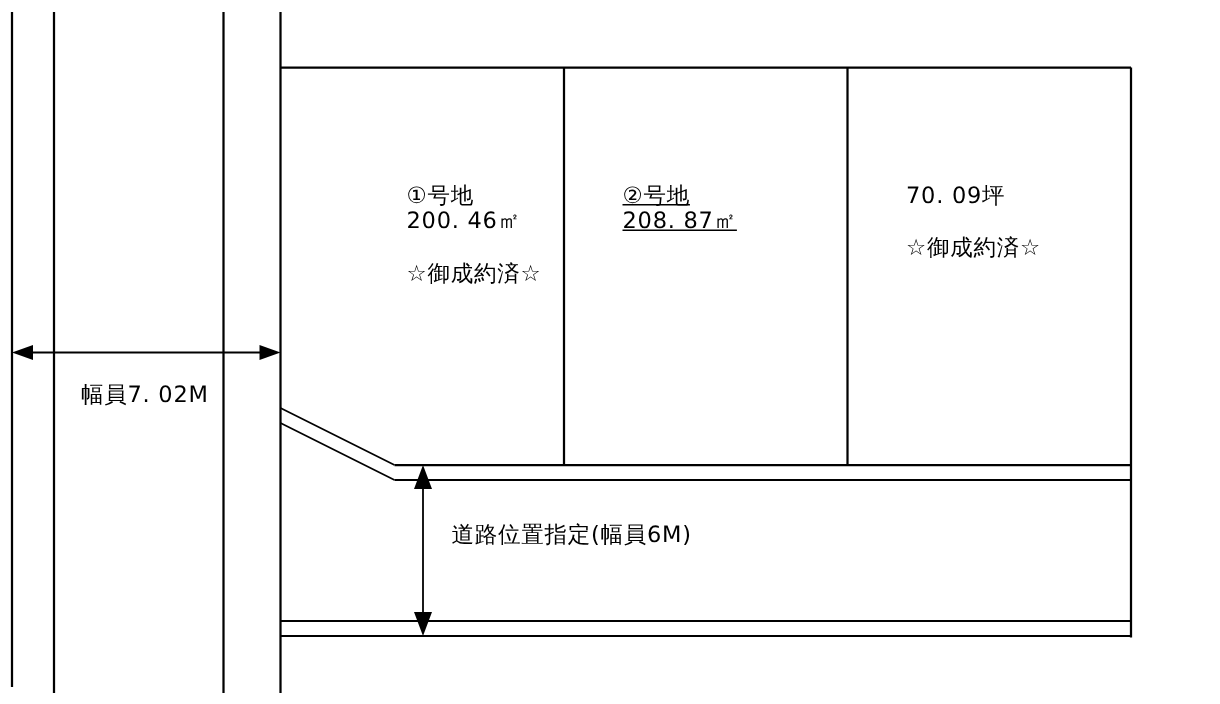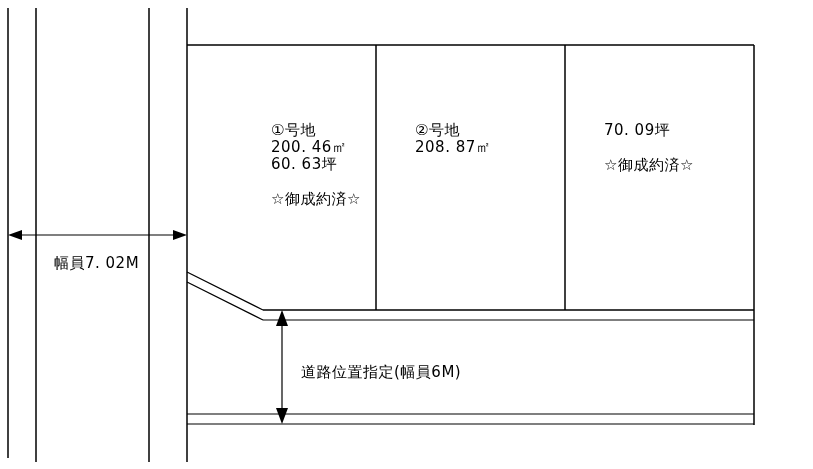--- a/index.html
+++ b/index.html
@@ -53,29 +53,28 @@
   <g stroke="#000" stroke-width="1.2">
     <line x1="282" y1="322" x2="282" y2="412"></line>
     <path d="M282,310 L276,326 L288,326 Z" fill="#000" stroke="none"></path>
     <path d="M282,424 L276,408 L288,408 Z" fill="#000" stroke="none"></path>
   </g>
 </svg>
 
 <div class="lot-text" style="left:227px; top:122px;margin-left:44px;">
   <div>①号地</div>
   <div>200. 46㎡</div>
-  <div>60. 63坪</div>
   <div class="status">☆御成約済☆</div>
 </div>
 
-<div class="lot-text" style="left:415px; top:122px;">
+<div class="lot-text" style="left:415px; top:122px;text-decoration:underline;">
   <div>②号地</div>
   <div>208. 87㎡</div>
 </div>
 
 <div class="lot-text" style="left:604px; top:122px;">
   <div>70. 09坪</div>
   <div class="status">☆御成約済☆</div>
 </div>
 
 <div class="label" style="left:54px; top:255px;">幅員7. 02M</div>
 
-<div class="label" style="left:301px; top:364px;">道路位置指定(幅員6M)</div>
+<div class="label" style="left:301px; top:348px;">道路位置指定(幅員6M)</div>
 
 </body></html>

